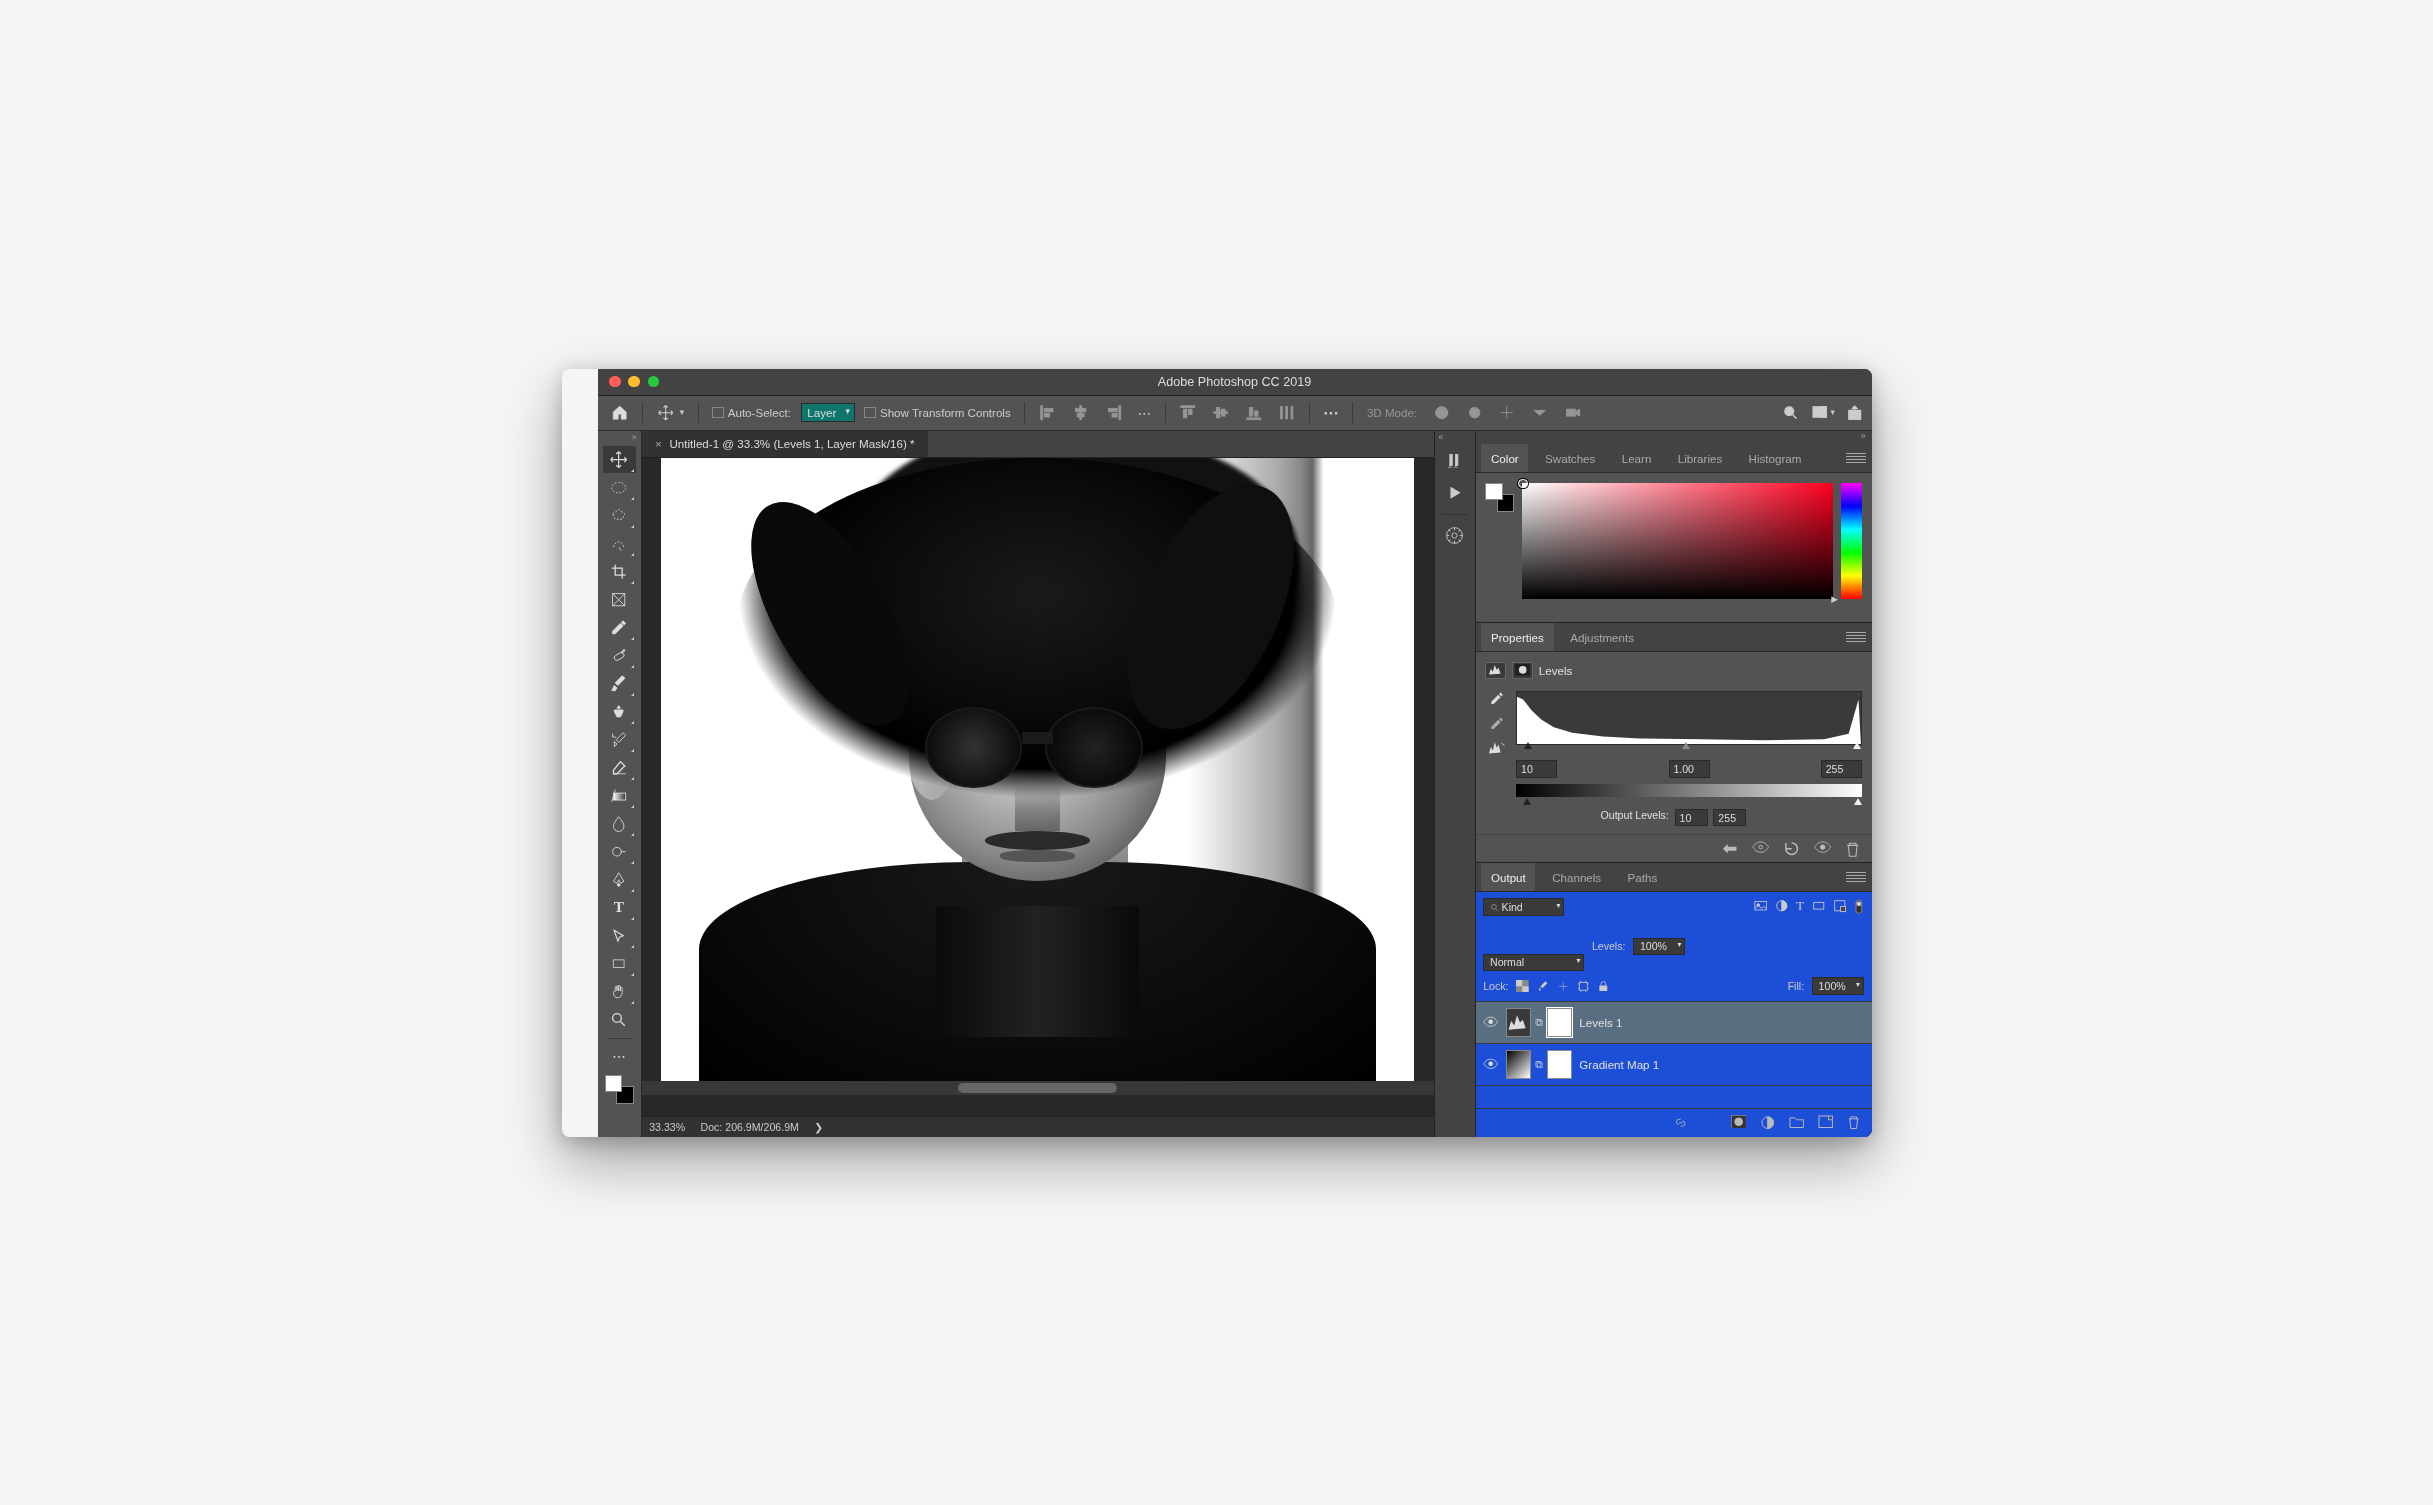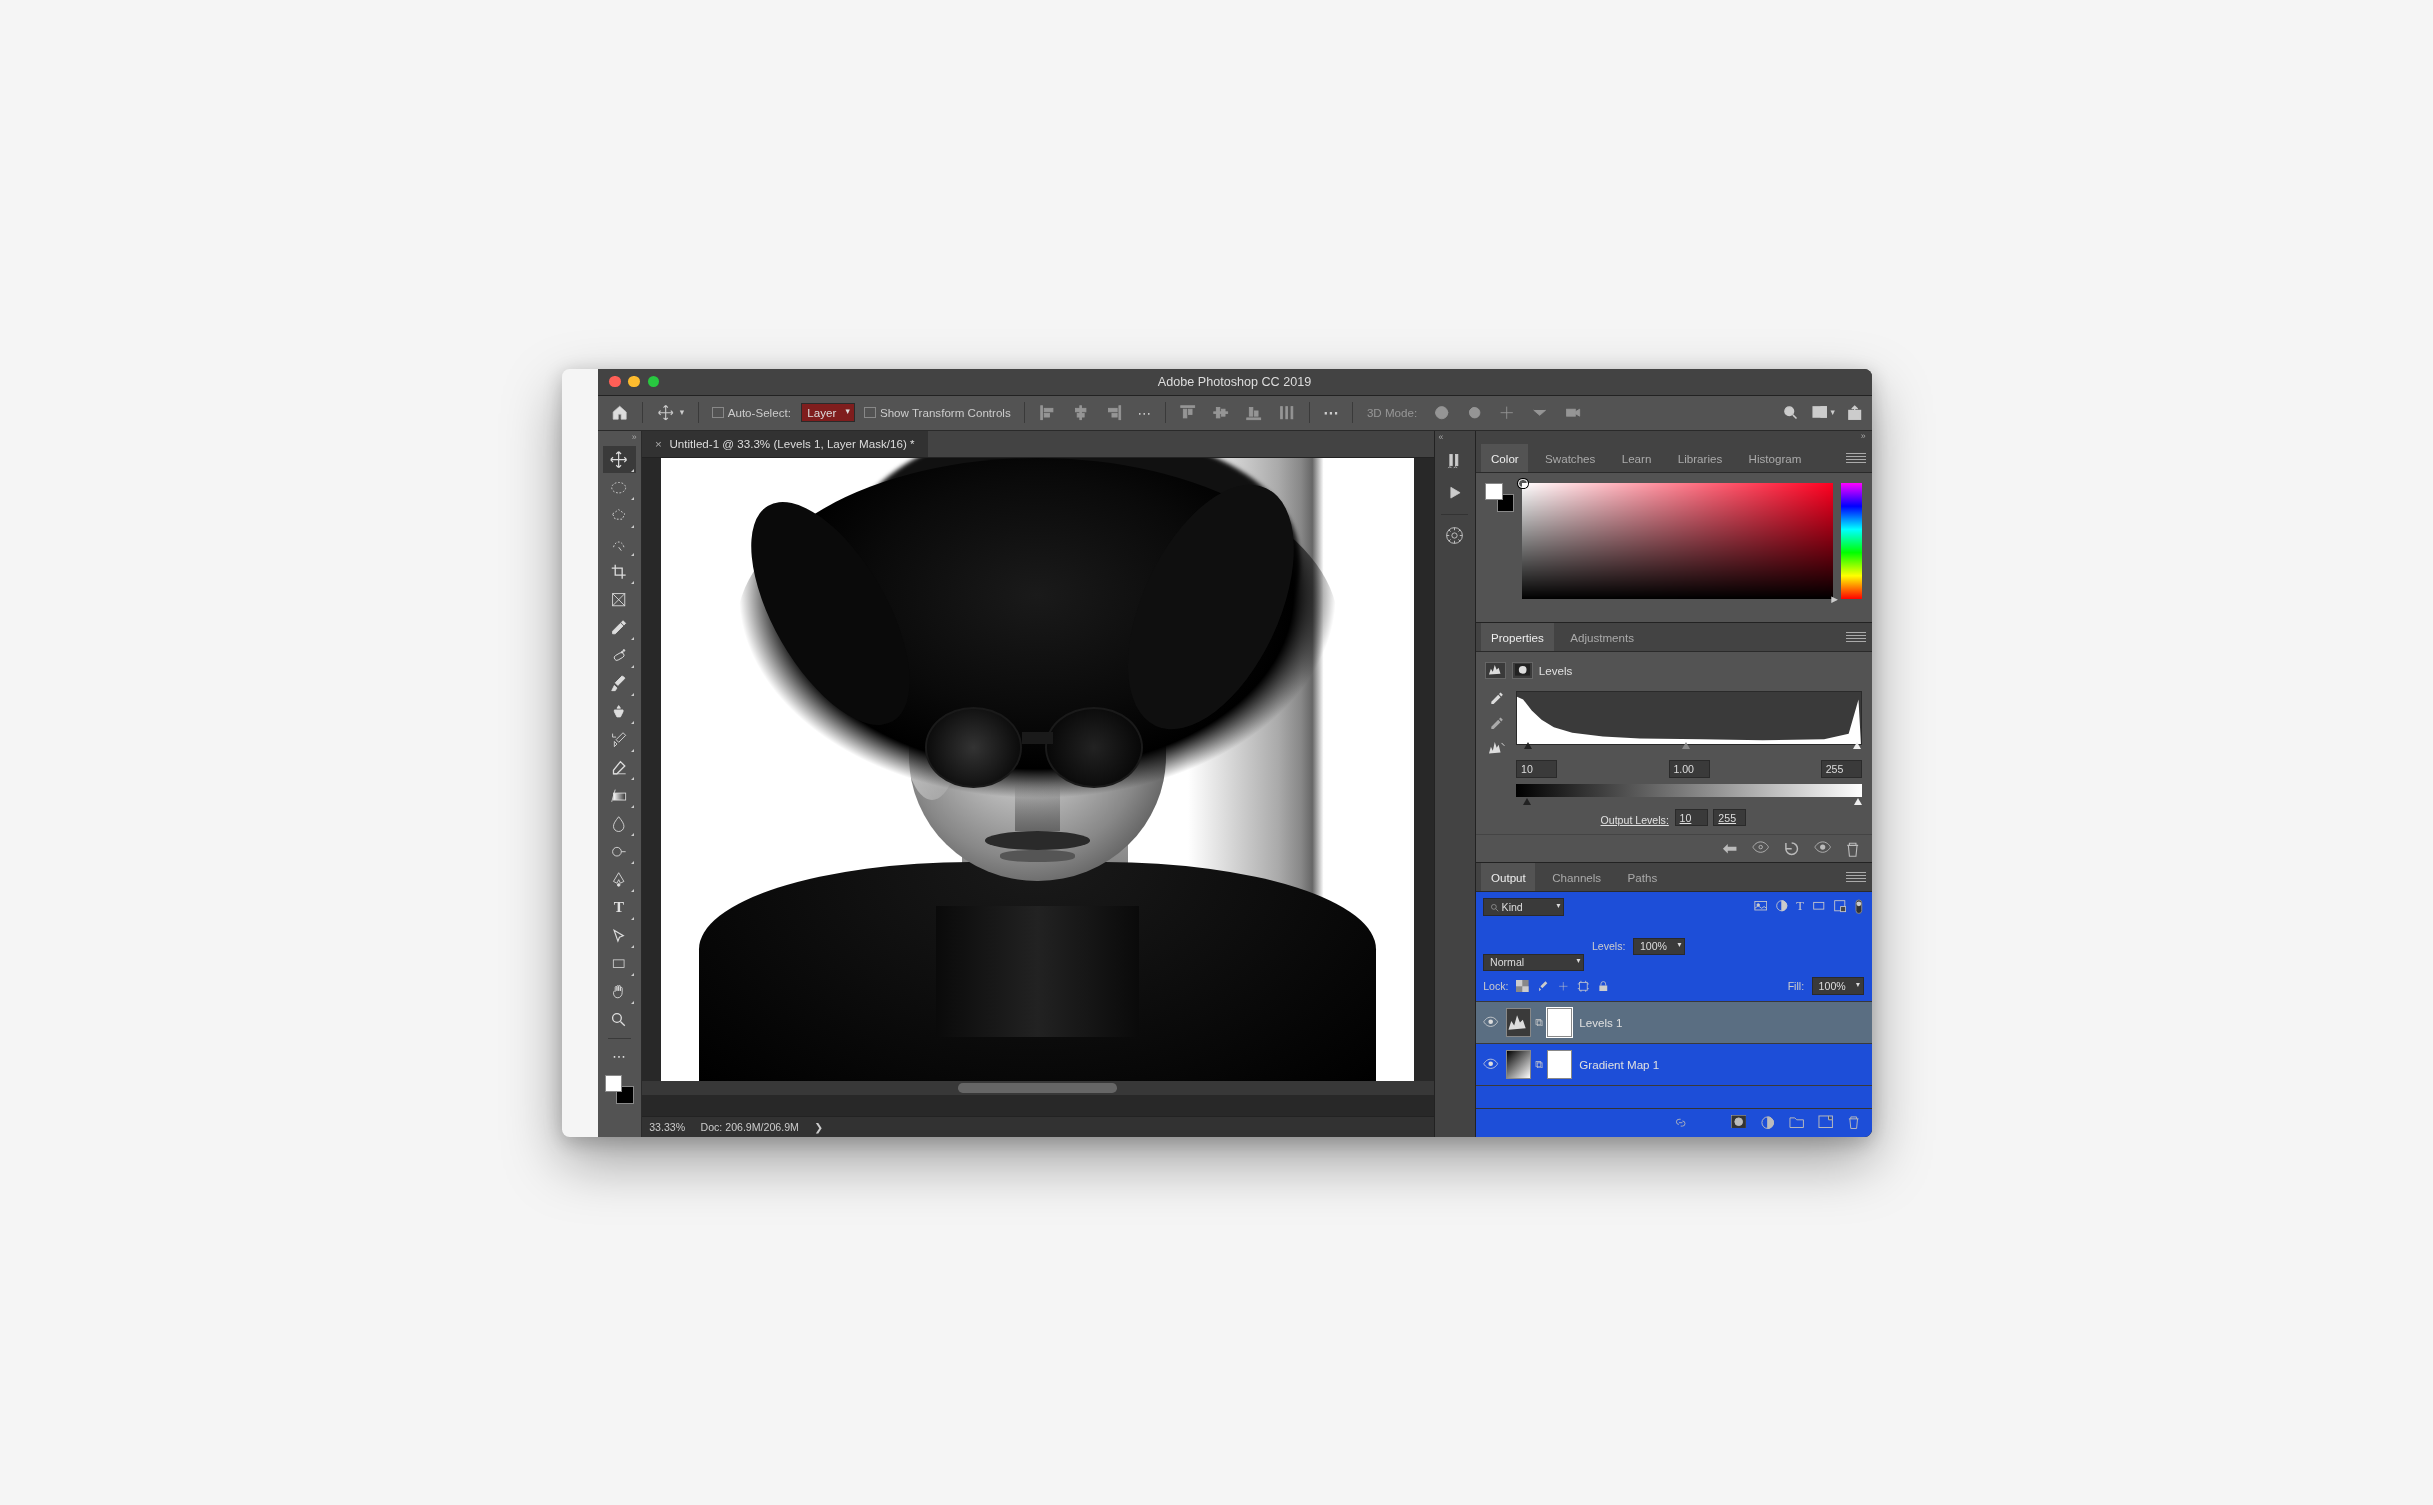--- a/index.html
+++ b/index.html
@@ -9,21 +9,21 @@
 .titlebar { height: 27px; background: #434343; display: flex; align-items: center; position: relative; border-bottom: 1px solid #222;}
 .traffic { display: flex; gap: 7.7px; margin-left: 11.6px; }
 .dot { width: 11.6px; height: 11.6px; border-radius: 50%; }
 .red { background: #ff5f57; } .yellow { background: #febc2e; } .green { background: #28c840; }
 .title { position:absolute; left:0; right:0; text-align:center; color:#ddd; font-size:12.6px; pointer-events:none;}
 
 .options-bar { height: 35px; background: #535353; border-bottom: 1px solid #2a2a2a; display:flex; align-items:center; padding: 0 7.7px; gap: 3.9px; color: #ccc; font-size:11.6px;}
 .opt-item { display:flex; align-items:center; gap:3.9px; padding: 0 5.8px;}
 .opt-sep { width:1px; height:21px; background:#3a3a3a; margin: 0 3.9px;}
 .opt-icon { width:17.4px; height:17.4px; display:flex; align-items:center; justify-content:center; fill:#ccc; stroke:#ccc;}
-.opt-select { background:#7f1d1d; border:1px solid #2a2a2a; color:#ddd; padding: 1.9px 17.4px 1.9px 5.8px; font-size:11.6px; position:relative;}
+.opt-select { background:#0f766e; border:1px solid #2a2a2a; color:#ddd; padding: 1.9px 17.4px 1.9px 5.8px; font-size:11.6px; position:relative;}
 .opt-select::after{content:"▾"; position:absolute; right:3.9px; top:1.9px; font-size:8.7px;}
 .cb { width:11.6px; height:11.6px; border:1px solid #888; display:inline-block;}
 .options-right { margin-left:auto; display:flex; gap:11.6px; align-items:center;}
 
 .main-area { flex:1; display:flex; min-height:0;}
 .tool-col { width:44px; background:#535353; border-right:1px solid #2a2a2a; display:flex; flex-direction:column; align-items:center; padding-top:1.9px;}
 .collapse-tab { height:13.5px; width:100%; display:flex; justify-content:flex-end; color:#aaa; font-size:8.7px; padding-right:3.9px;}
 .tool-btn { width:33px; height:27px; display:flex; align-items:center; justify-content:center; margin-bottom:1px; position:relative; fill:#ddd; stroke:#ddd;}
 .tool-btn.active { background:#3a3a3a;}
 .tool-btn .corner { position:absolute; bottom:1px; right:1.9px; width:0; height:0; border-left:3.9px solid transparent; border-bottom:3.9px solid #ccc;}
@@ -93,21 +93,21 @@
 .tri{position:absolute; width:0;height:0; border-left:4.8px solid transparent; border-right:4.8px solid transparent;}
 .tri.black{border-bottom:7.7px solid #222; left:2%;}
 .tri.gray{border-bottom:7.7px solid #888; left:48%;}
 .tri.white{border-bottom:7.7px solid #eee; right:0;}
 .level-inputs{display:flex; gap:7.7px; margin-left:31px;}
 .num-input{width:41px; background:#3a3a3a; border:1px solid #2a2a2a; color:#ddd; padding:1.9px 3.9px; font-size:10.6px;}
 .output-row{display:flex; gap:7.7px; align-items:center; margin-left:31px;}
 .output-grad{flex:1; height:13.5px; background:linear-gradient(to right,#000,#fff); position:relative;}
 .output-grad .tri.black{left:2%; bottom:-7.7px;}
 .output-grad .tri.white{right:0; bottom:-7.7px;}
-.output-levels{display:flex; align-items:flex-end; gap:5.8px; justify-content:center; font-size:10.6px; margin-top:5.8px;text-decoration:underline;}
+.output-levels{display:flex; align-items:flex-start; gap:5.8px; justify-content:center; font-size:10.6px; margin-top:5.8px;}
 .props-footer{display:flex; justify-content:flex-end; gap:13.5px; padding:5.8px 9.7px; border-top:1px solid #444;}
 .props-footer .ic{width:17.4px;height:15.4px;}
 
 .layers-panel { flex:1; background:#1d4ed8; display:flex; flex-direction:column; min-height:0;}
 .layer-controls{padding:5.8px 7.7px; display:flex; flex-direction:column; gap:5.8px; border-bottom:1px solid #383838;}
 .lc-row{display:flex; align-items:center; gap:7.7px; font-size:10.6px; color:#ccc;}
 .lc-select{background:#3a3a3a; border:1px solid #2a2a2a; color:#ddd; padding:1.9px 15.4px 1.9px 5.8px; font-size:10.6px; position:relative;}
 .lc-select::after{content:"▾"; position:absolute; right:2.9px; font-size:7.7px;}
 .lc-icons{display:flex; gap:7.7px; margin-left:auto;}
 .layers-list{flex:1; overflow:auto;}

